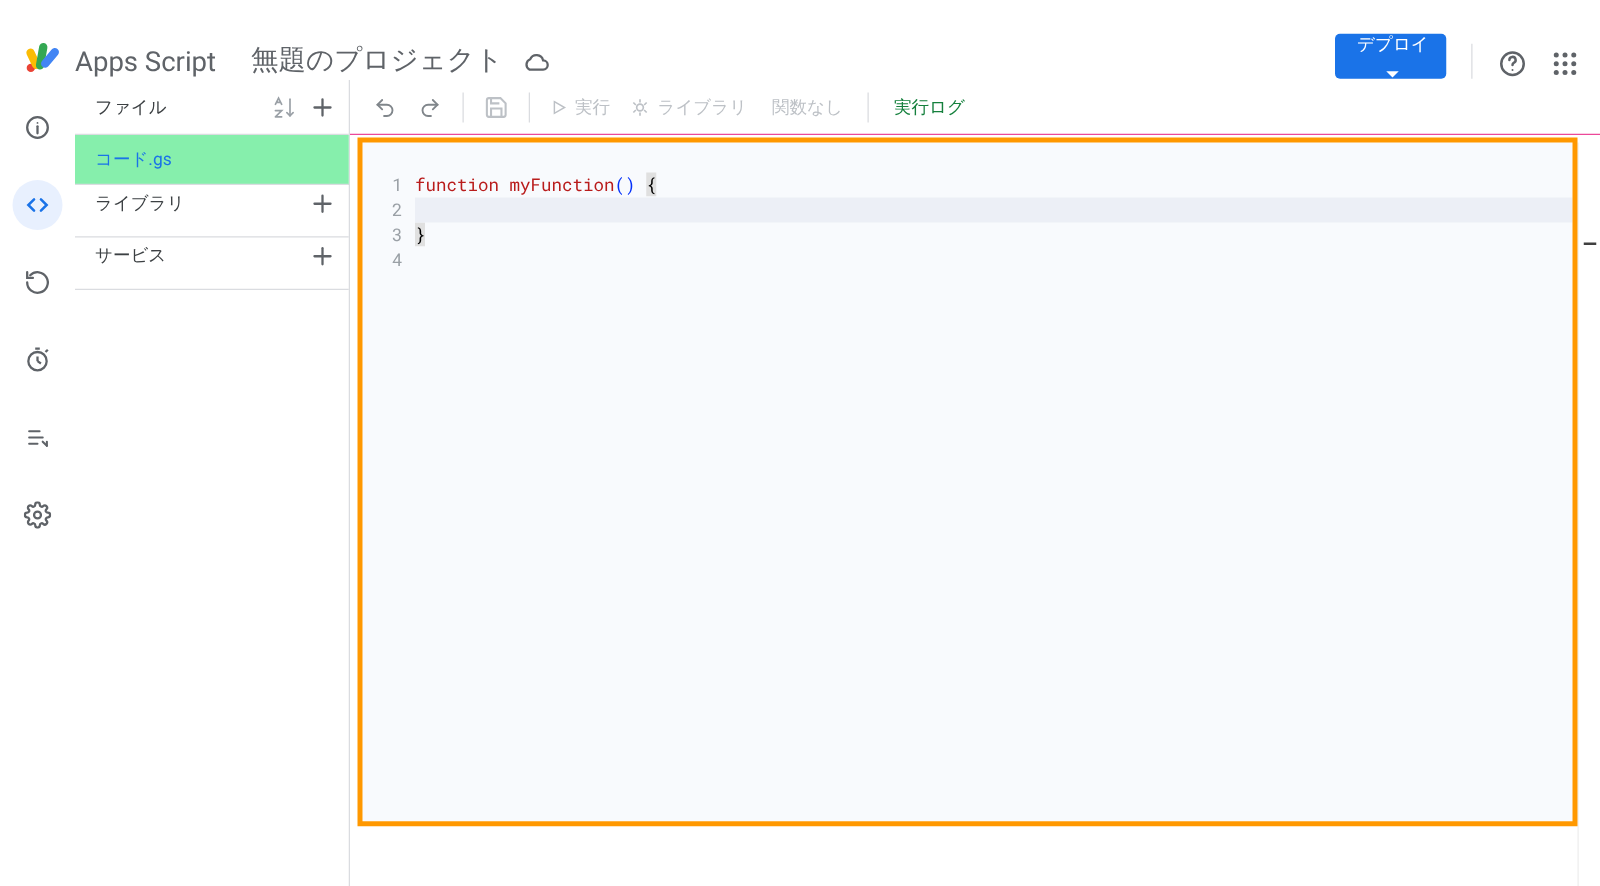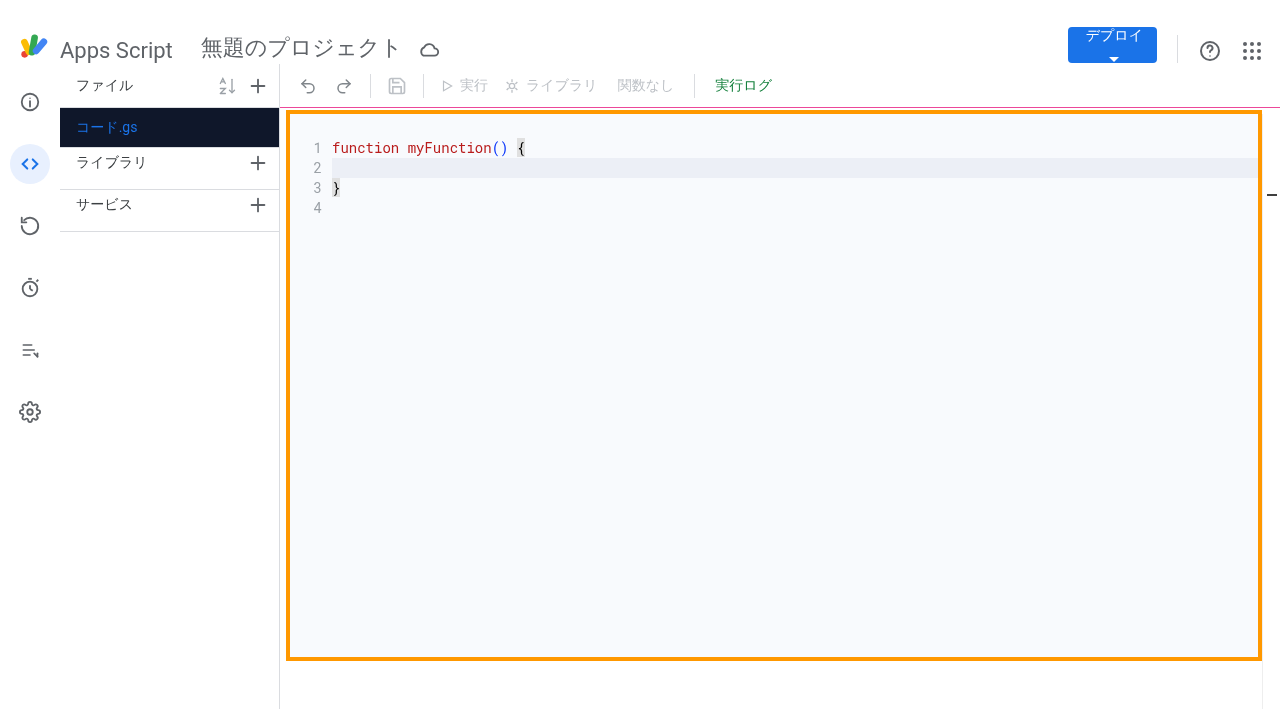--- a/index.html
+++ b/index.html
@@ -24,21 +24,21 @@
   .rail { width: 60px; border-right: none; display:flex; flex-direction:column; align-items:center; padding-top: 18px; gap: 22px; }
   .rail-item { width:40px; height:40px; border-radius:50%; display:flex; align-items:center; justify-content:center; cursor:pointer; color:#5f6368; }
   .rail-item.active { background:#e8f0fe; color:#1a73e8; }
 
   
   .sidepanel { width: 220px; border-right: 1px solid #dadce0; display:flex; flex-direction:column; }
   .sidepanel .section-head { height: 44px; display:flex; align-items:center; padding: 0 10px 0 16px; border-bottom: 1px solid #dadce0; color:#3c4043; font-size:14px; }
   .sidepanel .section-head .sh-spacer { flex:1; }
   .sort-icon { color:#9aa0a6; display:flex; align-items:center; margin-right:10px; cursor:pointer; }
   .add-icon { color:#5f6368; display:flex; align-items:center; cursor:pointer; }
-  .file-item { height: 40px; display:flex; align-items:center; padding-left:16px; font-size:14px; color:#1a73e8; background:#0f172a; cursor:pointer; border-bottom: 1px solid #dadce0; }
+  .file-item { height: 40px; display:flex; align-items:center; padding-left:16px; font-size:14px; color:#1a73e8; background:#86efac; cursor:pointer; border-bottom: 1px solid #dadce0; }
   .section-row { height: 42px; display:flex; align-items:center; padding: 0 10px 12px 16px; border-bottom: 1px solid #dadce0; font-size:14px; color:#3c4043; cursor:pointer; }
   .section-row .sh-spacer { flex:1; }
 
   
   .editor-area { flex:1; display:flex; flex-direction:column; position:relative; }
   .toolbar { height: 44px; border-bottom: 1px solid #ec4899; display:flex; align-items:center; padding-left: 12px; gap: 4px; }
   .tbtn { height:32px; min-width:32px; display:flex; align-items:center; justify-content:center; color:#80868b; padding:0 6px; border-radius:4px; cursor:pointer; font-size:14px; }
   .tbtn.disabled { color:#bdc1c6; cursor:default; }
   .tbtn .lbl { margin-left:6px; }
   .tdiv { width:1px; height:24px; background:#dadce0; margin: 0 6px; }

